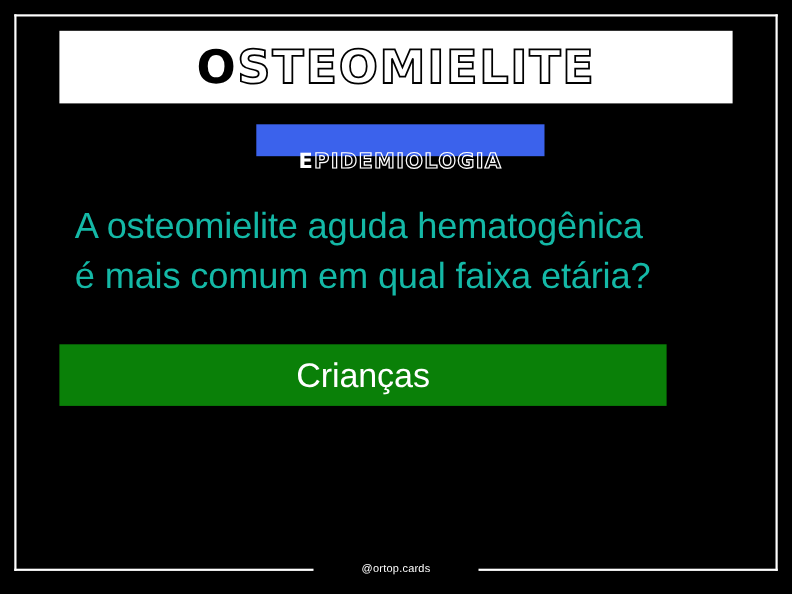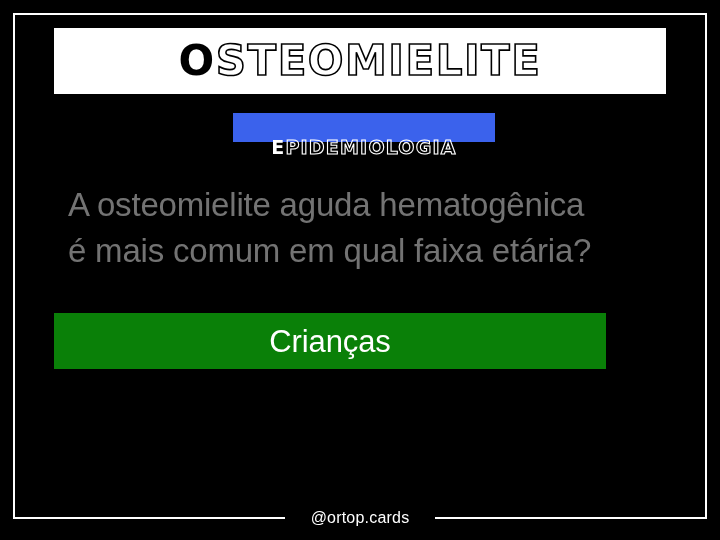--- a/index.html
+++ b/index.html
@@ -94,21 +94,21 @@
     margin-top: 40px;
     -webkit-text-stroke: 1.1px #ffffff;
   }
 
   
   #question {
     position: absolute;
     left: 68px;
     top: 182px;
     width: 600px;
-    color: #737373;
+    color: #14b8a6;
     font-family: "Liberation Sans", sans-serif;
     font-size: 33px;
     font-weight: 400;
     line-height: 46px;
     letter-spacing: -0.2px;
   }
   #question .qline { display: block; white-space: nowrap; }
 
   
   #answer-bar {
@@ -133,21 +133,21 @@
 
   
   #footer-handle {
     position: absolute;
     left: 0;
     top: 508px;
     width: 720px;
     text-align: center;
     color: #ffffff;
     font-family: "Liberation Sans", sans-serif;
-    font-size: 16px;
+    font-size: 10px;
     line-height: 20px;
     letter-spacing: 0.2px;
   }
 </style>
 </head>
 <body>
 
 <div id="card">
 
   <div class="frame-line frame-top"></div>

